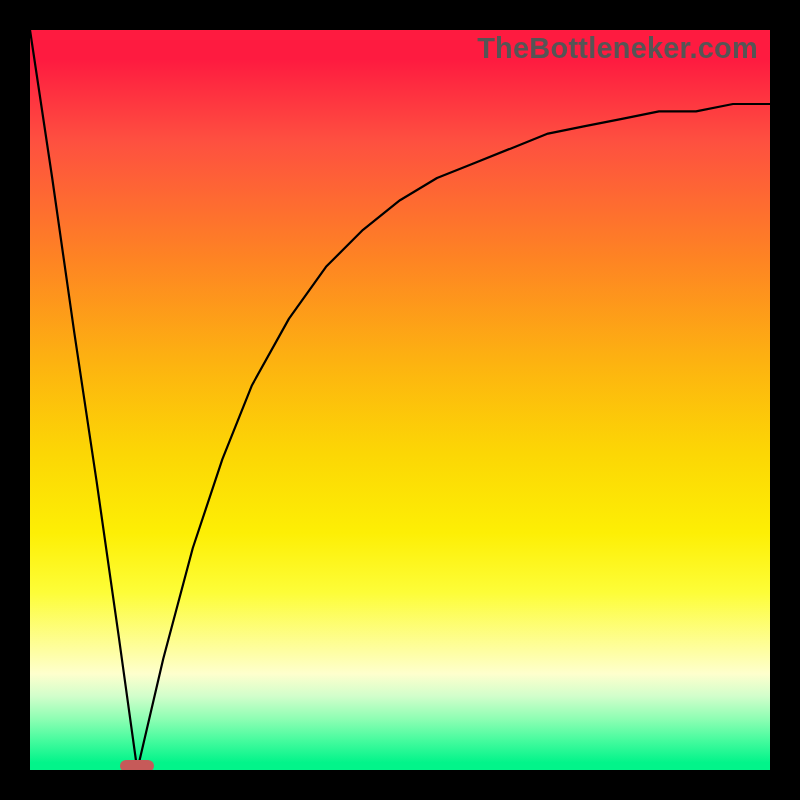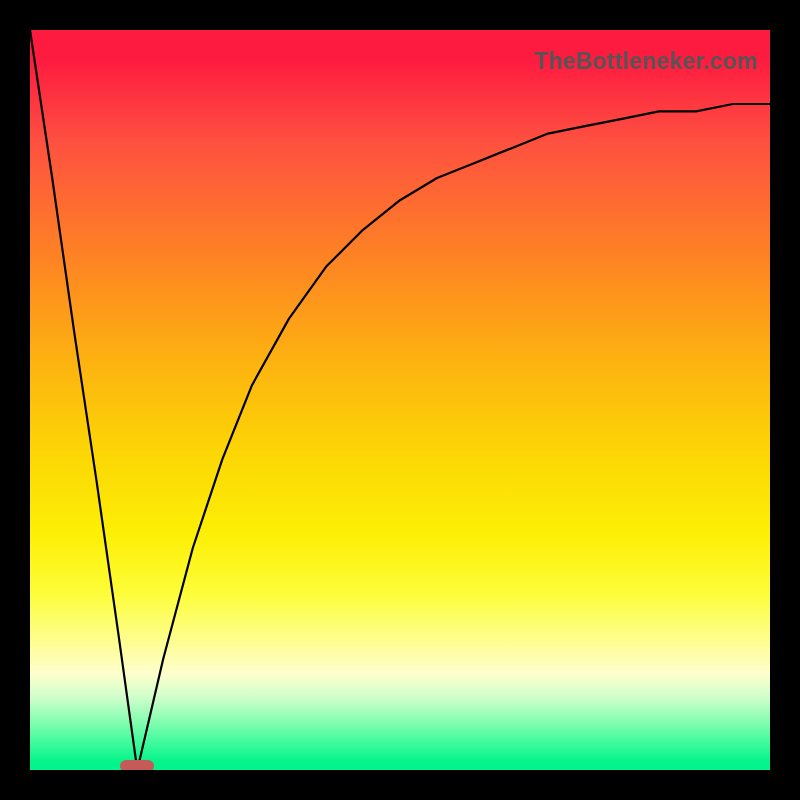--- a/index.html
+++ b/index.html
@@ -36,23 +36,23 @@
       #d2fecb 90%,
       #90feb4 93%,
       #46fb9e 96%,
       #02f48a 99%,
       #02f48a 100%
     );
     overflow: hidden;
   }
   .watermark {
     position: absolute;
-    top: 18px;
+    top: 2px;
     right: 12px;
-    font-size: 23px;
+    font-size: 29px;
     font-weight: 600;
     color: #555;
     letter-spacing: 0.2px;
     user-select: none;
   }
   .marker {
     position: absolute;
     width: 34px;
     height: 12px;
     border-radius: 6px;

